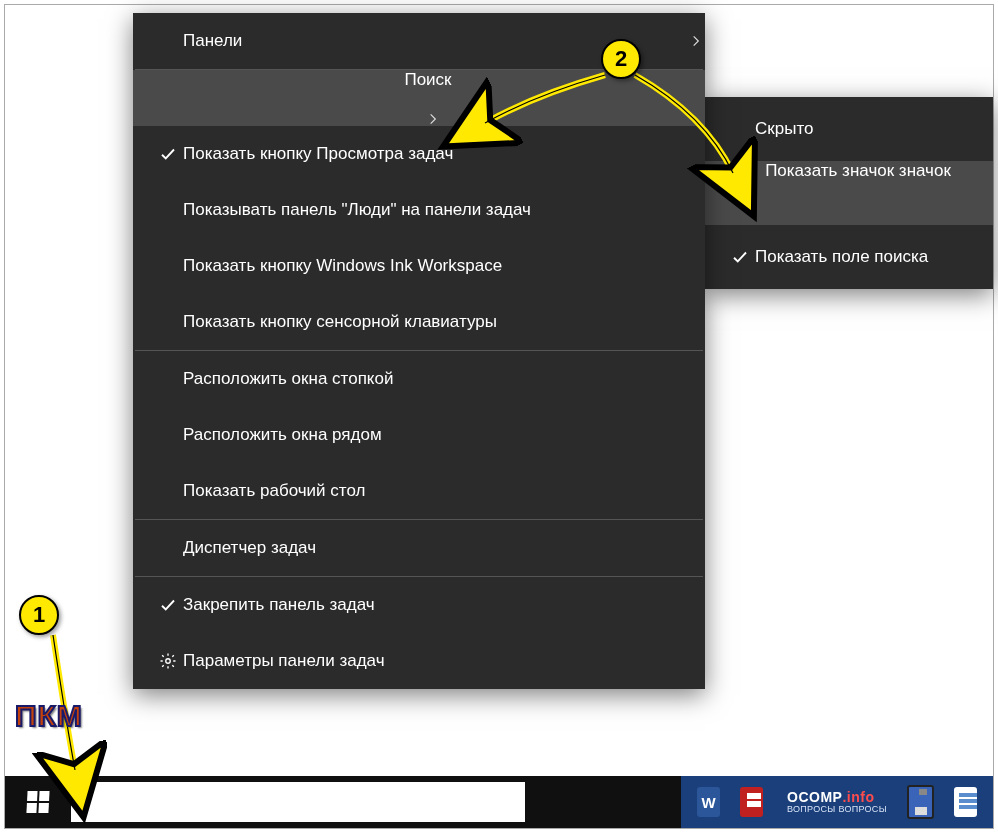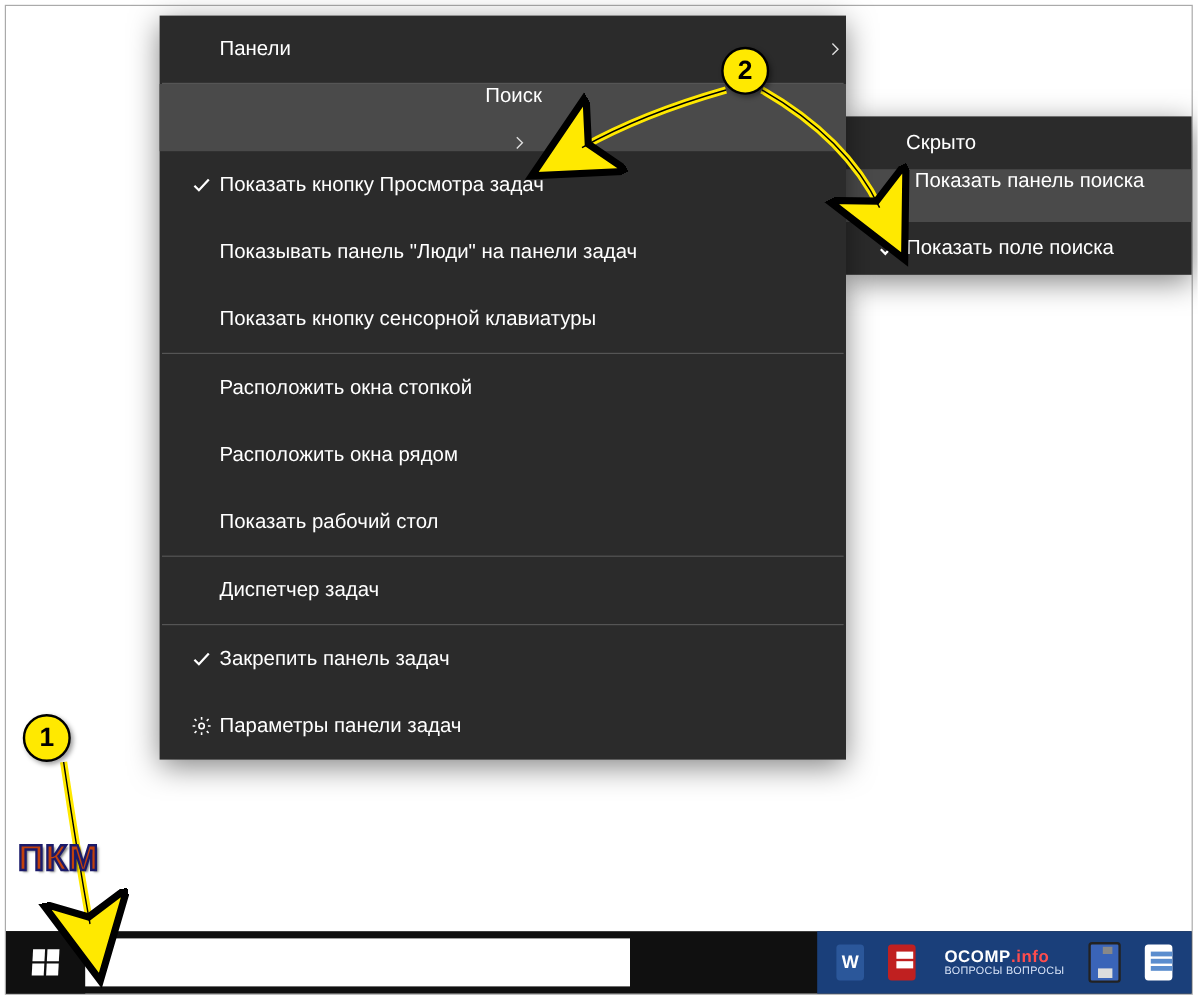--- a/index.html
+++ b/index.html
@@ -175,21 +175,21 @@
     position: absolute;
     left: 700px;
     top: 92px;
     width: 288px;
     background: #2b2b2b;
     color: #fff;
     font-size: 17px;
     box-shadow: 0 6px 24px rgba(0,0,0,0.5);
     z-index: 40;
   }
-  .submenu .menu-item { height: 44px; justify-content: center; }
+  .submenu .menu-item { height: 64px; justify-content: center; }
   .submenu .menu-item.hover { background: #4a4a4a; }
 
   .checkmark svg { width: 18px; height: 18px; }
 
   
   .callout {
     position: absolute;
     width: 36px;
     height: 36px;
     border-radius: 50%;
@@ -280,20 +280,24 @@
           </svg>
       </span>
       <span class="label">Показать кнопку Просмотра задач</span>
     </div>
 
     <div class="menu-item">
       <span class="check-slot"></span>
       <span class="label">Показывать панель "Люди" на панели задач</span>
     </div>
 
+    <div class="menu-item">
+      <span class="check-slot"></span>
+      <span class="label">Показать кнопку Windows Ink Workspace</span>
+    </div>
 
     <div class="menu-item">
       <span class="check-slot"></span>
       <span class="label">Показать кнопку сенсорной клавиатуры</span>
     </div>
 
     <div class="menu-sep"></div>
 
     <div class="menu-item">
       <span class="check-slot"></span>
@@ -336,21 +340,21 @@
     </div>
   </div>
 
   <div class="submenu">
     <div class="menu-item">
       <span class="check-slot"></span>
       <span class="label">Скрыто</span>
     </div>
     <div class="menu-item hover">
       <span class="check-slot"></span>
-      <span class="label">Показать панель поиска</span>
+      <span class="label">Показать значок значок</span>
     </div>
     <div class="menu-item">
       <span class="check-slot checkmark">
         <svg viewBox="0 0 24 24" fill="none" stroke="#fff" stroke-width="2.5">
             <polyline points="4,13 9,18 20,6"></polyline>
           </svg>
       </span>
       <span class="label">Показать поле поиска</span>
     </div>
   </div>

